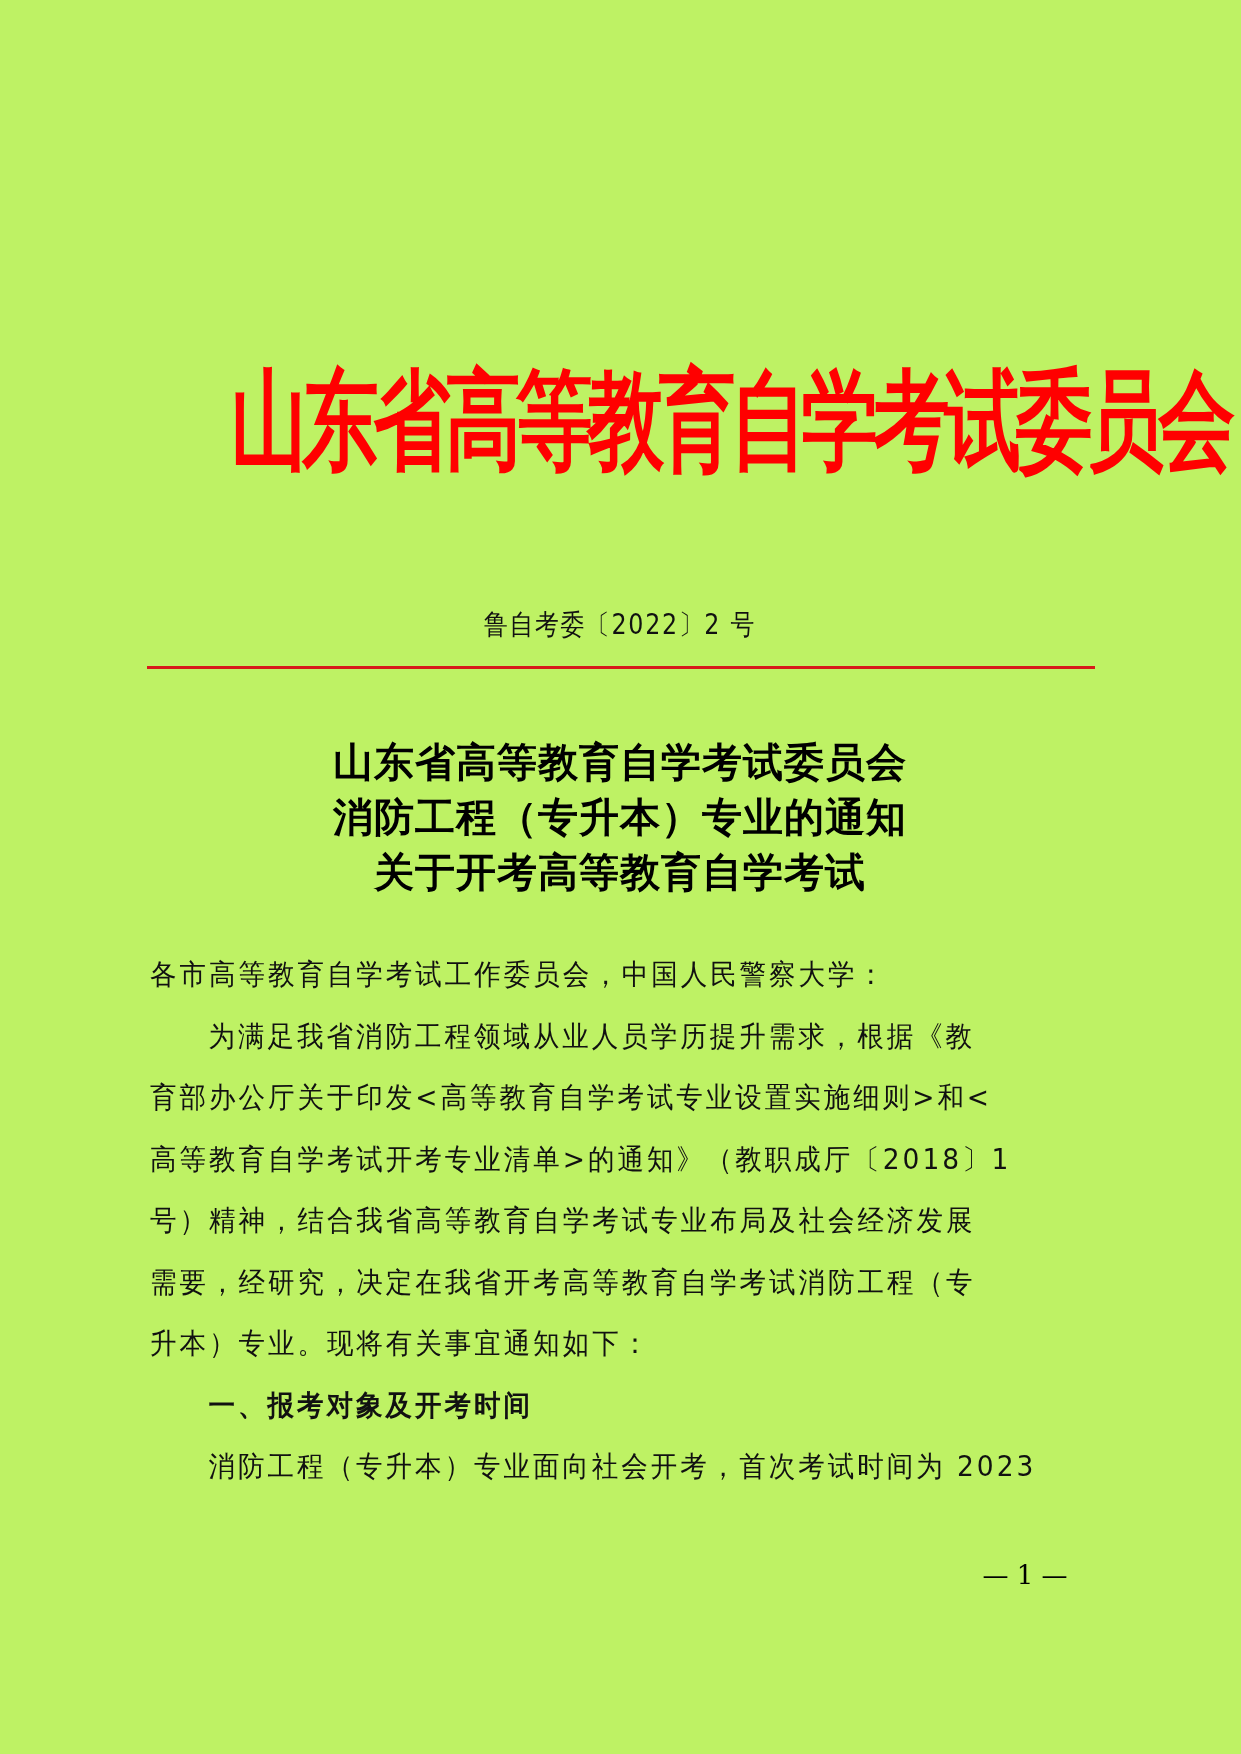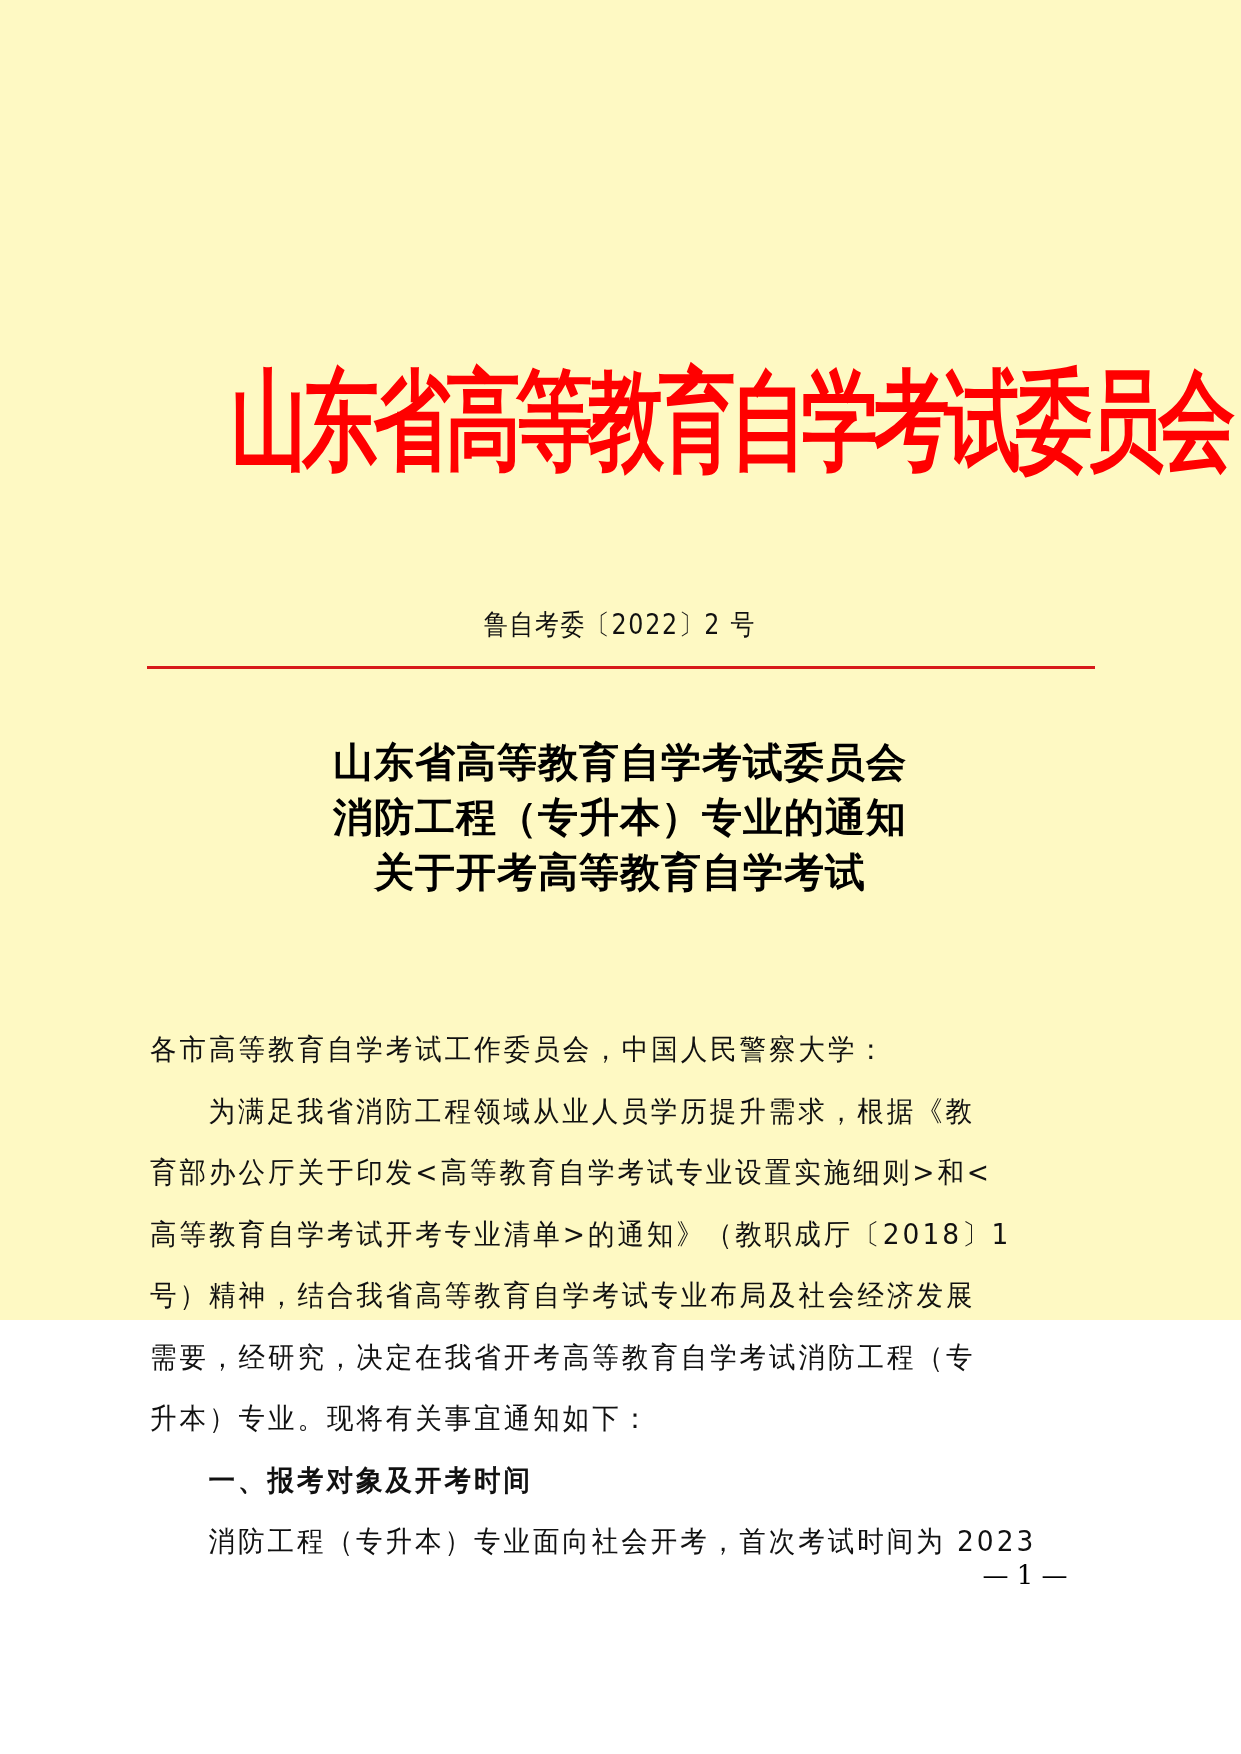--- a/index.html
+++ b/index.html
@@ -1,17 +1,17 @@
 <!DOCTYPE html>
 <html><head>
 <meta charset="utf-8">
 <style>
   html, body { margin: 0; padding: 0; background: #ffffff; }
   body { width: 1241px; height: 1754px; position: relative; overflow: hidden; }
-  .page { position: absolute; left: 0; top: 0; width: 1241px; height: 1320px; background: #fef9c3; }
+  .page { position: absolute; left: 0; top: 0; width: 1241px; height: 1754px; background: #bef264; }
   .masthead {
     position: absolute; left: 150px; top: 355px; width: 950px; height: 130px;
     text-align: center; color: #ff0000;
     font-family: "DejaVu Serif", serif; font-weight: bold;
     font-size: 92px; line-height: 130px; letter-spacing: -6px;
     transform: scaleX(0.83) scaleY(1.18); transform-origin: center center;
     white-space: nowrap;
   }
   .docno {
     position: absolute; left: 150px; top: 606px; width: 940px; text-align: center;
@@ -20,21 +20,21 @@
   }
   .redline {
     position: absolute; left: 147px; top: 666px; width: 948px; height: 3px; background: #d71a1a;
   }
   .title {
     position: absolute; left: 150px; top: 734px; width: 940px; text-align: center;
     font-family: "DejaVu Serif", serif; font-weight: bold; font-size: 40px;
     line-height: 55px; color: #000; letter-spacing: 1px;
   }
   .body {
-    position: absolute; left: 150px; top: 1019px; width: 945px;
+    position: absolute; left: 150px; top: 944px; width: 945px;
     font-family: "DejaVu Sans", sans-serif; font-size: 28.5px; color: #111;
     line-height: 61.5px; text-align: justify; text-align-last: auto;
   }
   .body .line { display: block; white-space: nowrap; letter-spacing: 3.2px; transform: scaleX(0.93); transform-origin: left; }
   .indent { padding-left: 63px; }
   .heading { font-family: "DejaVu Sans", sans-serif; font-weight: bold; letter-spacing: 1px; }
   .pagenum {
     position: absolute; left: 970px; top: 1560px; width: 110px; text-align: center;
     font-family: "DejaVu Serif", serif; font-size: 26px; color: #000;
   }

